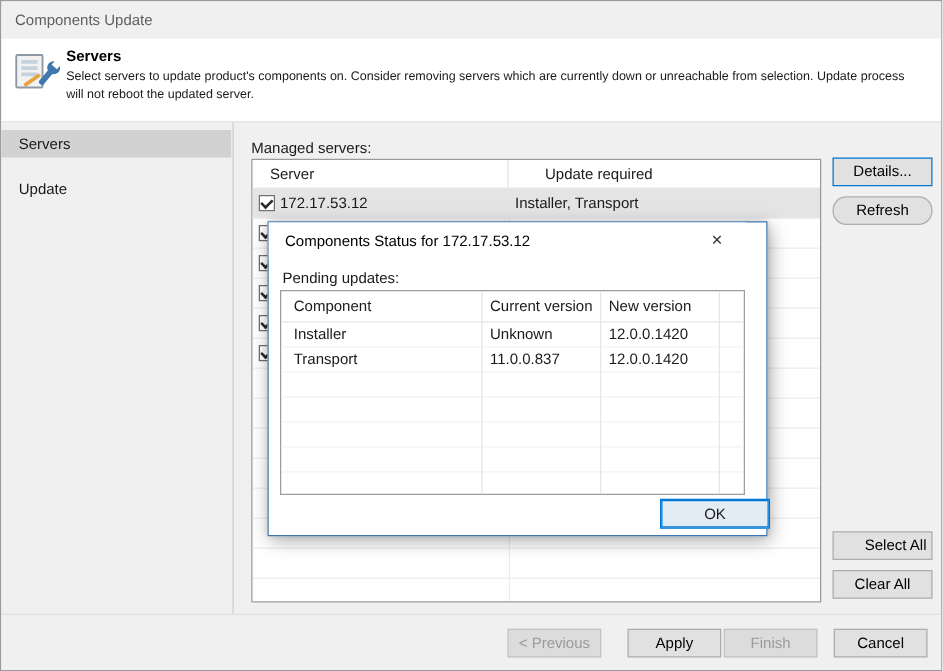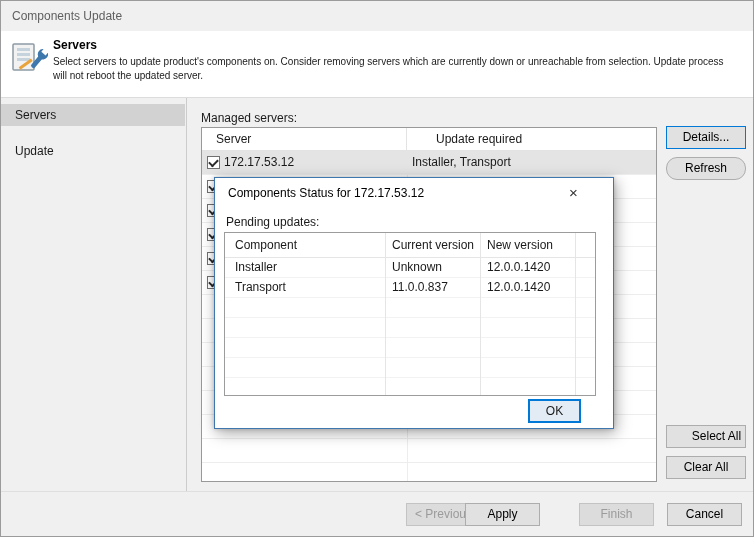--- a/index.html
+++ b/index.html
@@ -41,38 +41,38 @@
     text-align:center; line-height:21px; color:#000; }
   .btn.default { border-color:#0078d7; }
   .btn.disabled { background:#dcdcdc; border-color:#c3c3c3; color:#9b9b9b; }
   .btn-details { left:665px; top:125px; }
   .btn-refresh { left:665px; top:156px;border-radius:11px; }
   .btn-selectall { left:665px; top:424px;padding-left:21px; }
   .btn-clearall { left:665px; top:455px; }
   
   .footer { position:absolute; left:0; top:490px; right:0; height:47px; background:#f0f0f0; border-top:1px solid #dfdfdf; }
   .fbtn { position:absolute; top:11px; width:75px; height:23px; }
-  .fbtn.prev { left:405px; } .fbtn.apply { left:464px; } .fbtn.finish { left:578px; } .fbtn.cancel { left:666px; }
+  .fbtn.prev { left:405px; } .fbtn.apply { left:501px; } .fbtn.finish { left:578px; } .fbtn.cancel { left:666px; }
   
   .modal { position:absolute; left:213px; top:176px; width:400px; height:252px; background:#ffffff;
     border:1px solid #3d77ae; box-shadow:2px 4px 14px rgba(0,0,0,0.35), 0 0 4px rgba(0,0,0,0.18); z-index:10; }
   .modal .mtitlebar { position:absolute; left:0; top:0; right:16px; height:30px; background:#ffffff; }
   .modal .mtitle { position:absolute; left:13px; top:0; line-height:30px; color:#000; }
   .modal .mclose { position:absolute; right:1px; top:1px; width:45px; height:28px; text-align:center;
     line-height:28px; font-size:15px; color:#333; }
   .p-label { position:absolute; left:11px; top:37px; }
   .itable { position:absolute; left:9px; top:54px; width:372px; height:164px; border:1px solid #9c9c9c; background:#fff; overflow:hidden; }
   .ithead { position:relative; height:25px; border-bottom:1px solid #e5e5e5; }
   .ithead span, .irow span { position:absolute; top:0; line-height:24px; white-space:nowrap; }
   .irow span { line-height:19px; }
   .col-a { left:10px; } .col-b { left:167px; } .col-c { left:262px; }
   .irow { position:relative; height:20px; border-bottom:1px solid #f2f2f2; }
   .ivsep { position:absolute; top:0; bottom:0; width:1px; background:#e5e5e5; }
   .iv1 { left:160px; } .iv2 { left:255px; } .iv3 { left:350px; }
-  .ok-btn { position:absolute; left:313px; top:221px; width:53px; height:24px; background:#e3ecf5;
+  .ok-btn { position:absolute; left:313px; top:221px; width:88px; height:24px; background:#e3ecf5;
     border:1px solid #0078d7; box-shadow:inset 0 0 0 1px #0078d7; text-align:center; line-height:22px; }
 </style>
 </head>
 <body>
 
 <div class="window">
 
   <div class="titlebar">
     <span class="title">Components Update</span>
   </div>

